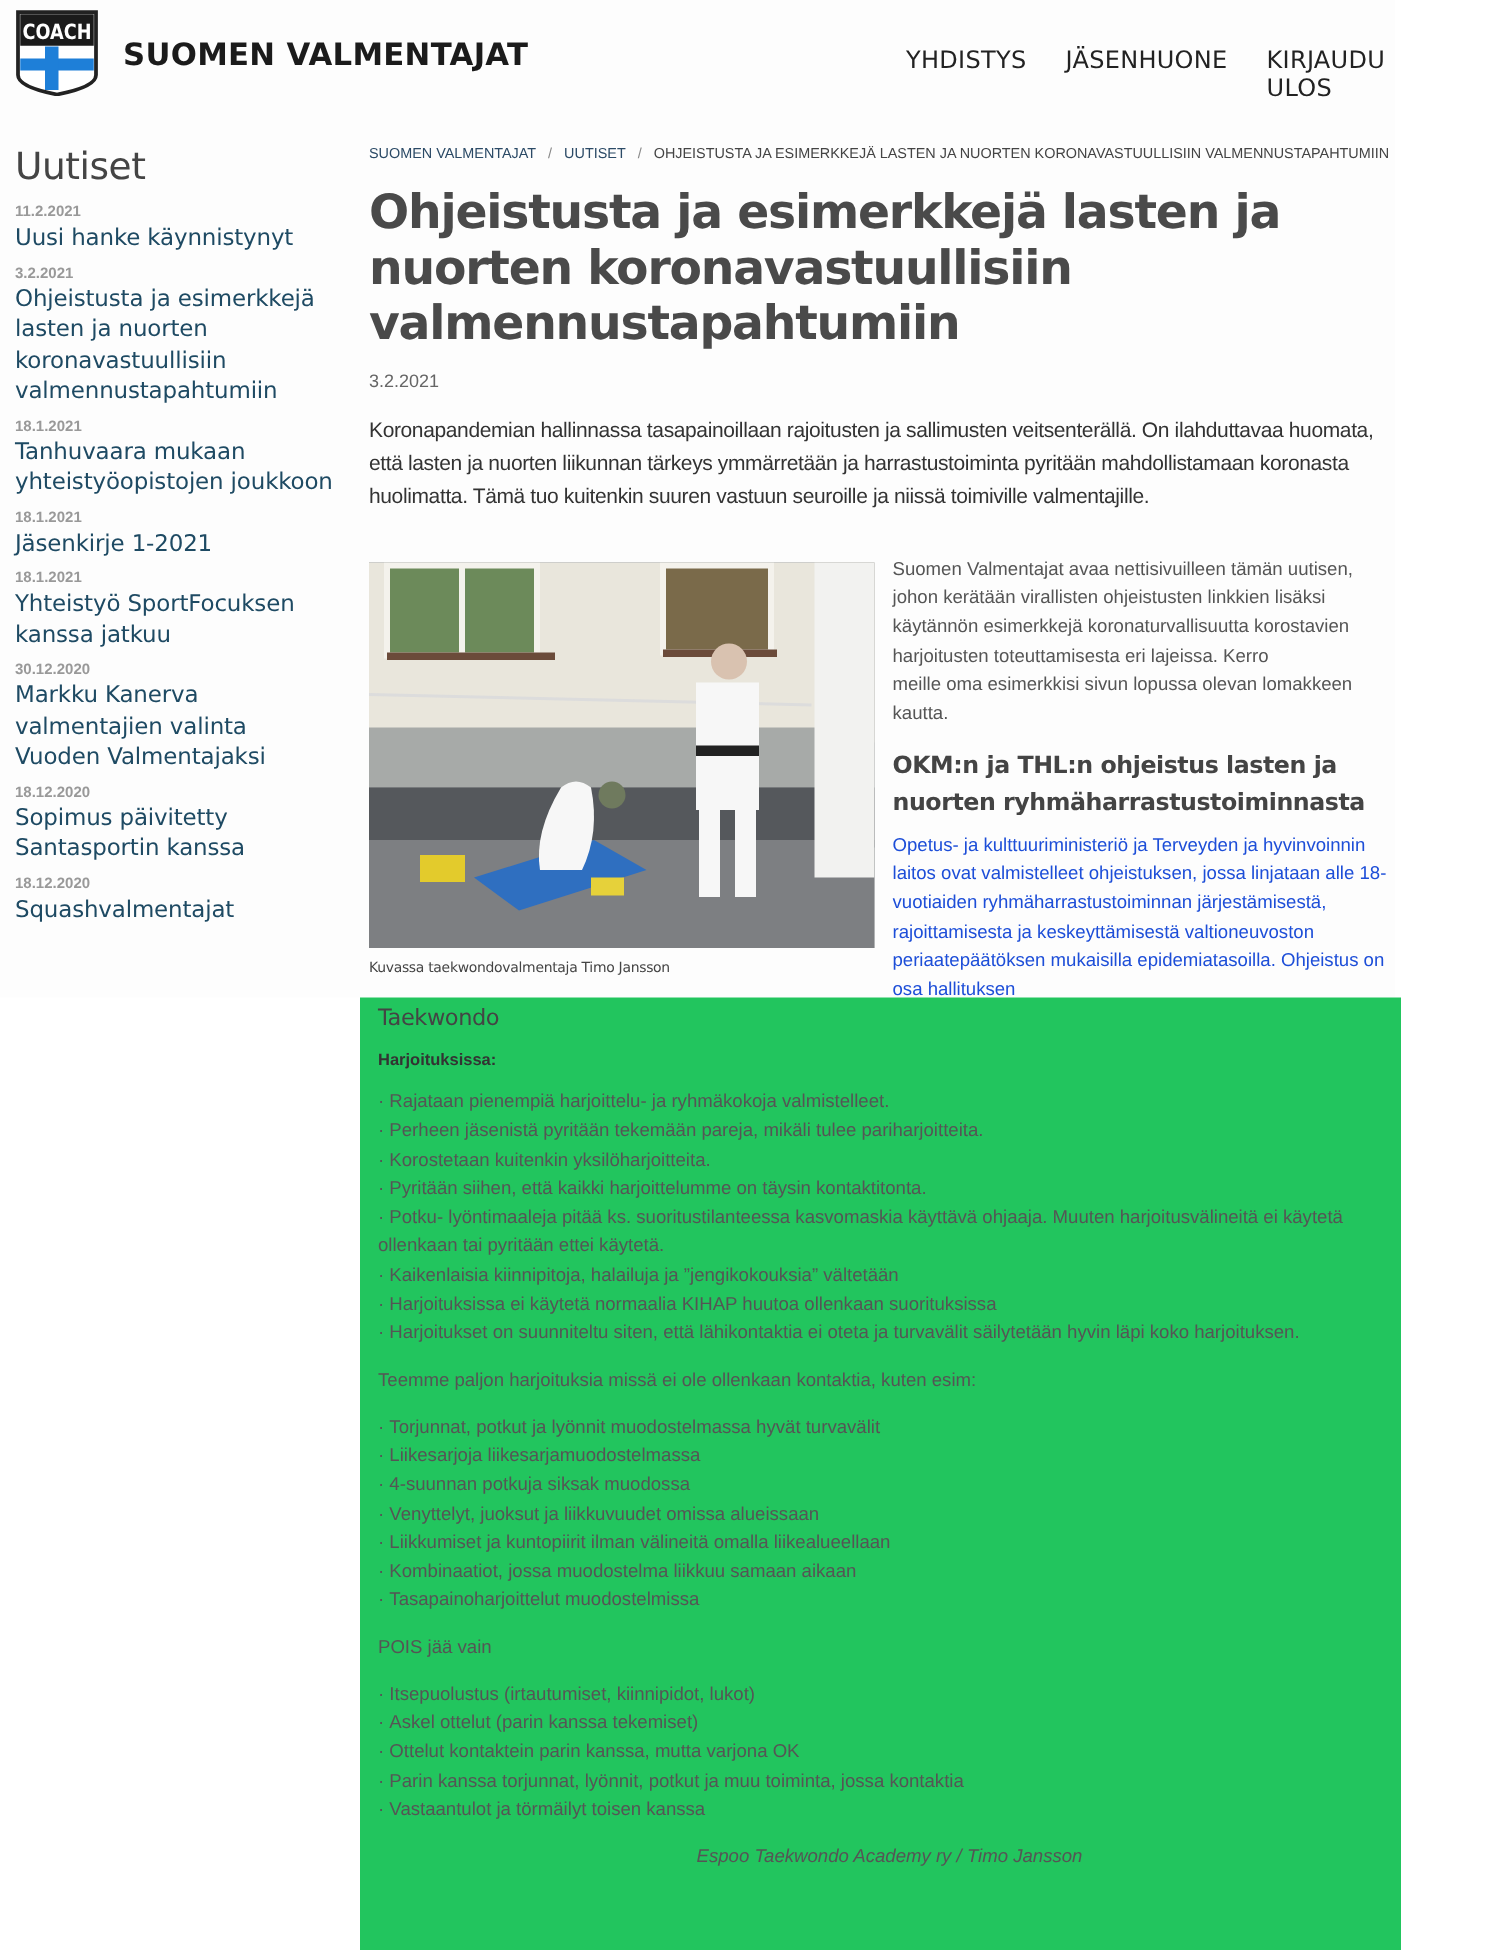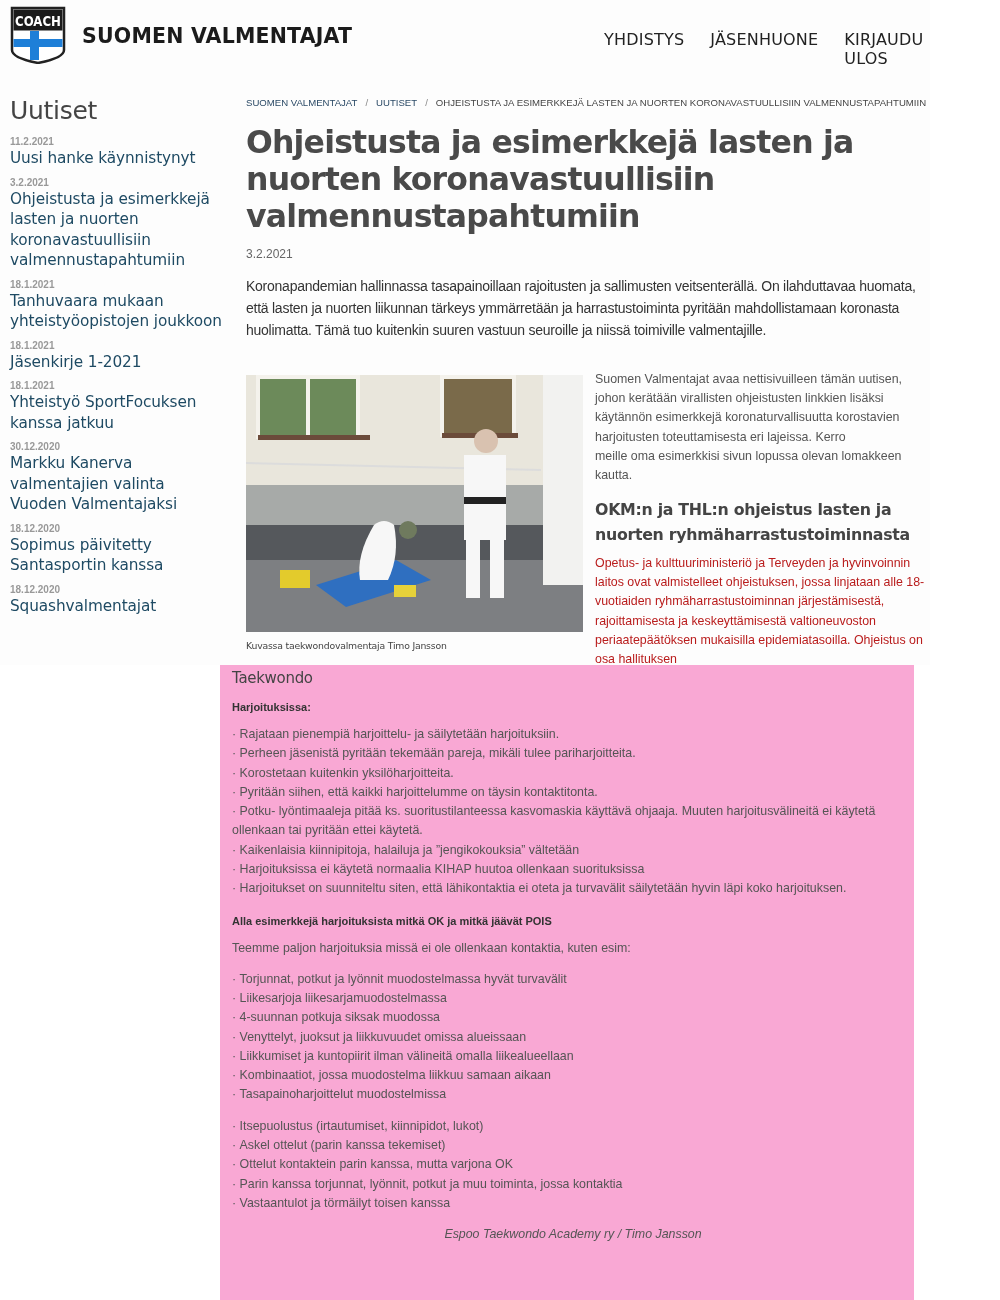--- a/index.html
+++ b/index.html
@@ -29,24 +29,24 @@
 
   .article-title { position: absolute; left: 246px; top: 124px; width: 660px; font-family: "DejaVu Sans", sans-serif; font-weight: bold; font-size: 31.5px; line-height: 37px; color: #4a4a4a; letter-spacing: -0.8px; }
   .article-date { position: absolute; left: 246px; top: 247px; font-family: "Liberation Sans", sans-serif; font-size: 12px; color: #666; }
   .lead { position: absolute; left: 246px; top: 276px; width: 680px; font-family: Liberation Sans, sans-serif; font-size: 14px; line-height: 21.8px; color: #333; letter-spacing: -0.25px; }
 
   .photo { position: absolute; left: 246px; top: 375px; width: 337px; height: 257px; overflow: hidden; background: #8c8f90; }
   .photo-caption { position: absolute; left: 246px; top: 640px; font-family: "DejaVu Sans", sans-serif; font-size: 9.3px; color: #444; letter-spacing: -0.2px; }
 
   .intro { position: absolute; left: 595px; top: 370px; width: 330px; font-family: "Liberation Sans", sans-serif; font-size: 12.4px; line-height: 19.2px; color: #555; }
   .section-heading { position: absolute; left: 595px; top: 497px; width: 330px; font-family: "DejaVu Sans", sans-serif; font-size: 15.8px; line-height: 25px; color: #444; letter-spacing: -0.3px; }
-  .section-text { position: absolute; left: 595px; top: 554px; width: 330px; height: 111px; overflow: hidden; font-family: "Liberation Sans", sans-serif; font-size: 12.4px; line-height: 19.2px; color: #b91c1c; }
+  .section-text { position: absolute; left: 595px; top: 554px; width: 330px; height: 111px; overflow: hidden; font-family: "Liberation Sans", sans-serif; font-size: 12.4px; line-height: 19.2px; color: #1d4ed8; }
 
   
-  .lower { position: absolute; left: 220px; top: 665px; width: 694px; height: 635px; background: #f9a8d4; padding-left: 12px; }
+  .lower { position: absolute; left: 240px; top: 665px; width: 694px; height: 635px; background: #22c55e; padding-left: 12px; }
   .lower h3 { font-family: "DejaVu Sans", sans-serif; font-weight: normal; font-size: 15px; color: #444; margin-top: 4px; letter-spacing: -0.3px; }
   .lower .bold { font-family: "Liberation Sans", sans-serif; font-weight: bold; font-size: 11px; color: #333; margin-top: 14px; }
   .lower ul { list-style: none; margin-top: 12px; }
   .lower li { font-family: "Liberation Sans", sans-serif; font-size: 12.4px; line-height: 19.3px; color: #555; }
   .lower li::before { content: "\00B7\00A0"; }
   .lower p { font-family: "Liberation Sans", sans-serif; font-size: 12.4px; color: #555; line-height: 19px; }
   .lower .p-gap { margin-top: 12px; }
   .lower .sig { font-style: italic; color: #555; margin-top: 12px; text-align: center; }
 </style>
 </head>
@@ -145,40 +145,40 @@
     <span>meille oma esimerkkisi sivun lopussa olevan lomakkeen kautta.</span>
   </div>
   <h3 class="section-heading">OKM:n ja THL:n ohjeistus lasten ja nuorten ryhmäharrastustoiminnasta</h3>
   <p class="section-text">Opetus- ja kulttuuriministeriö ja Terveyden ja hyvinvoinnin laitos ovat valmistelleet ohjeistuksen, jossa linjataan alle 18-vuotiaiden ryhmäharrastustoiminnan järjestämisestä, rajoittamisesta ja keskeyttämisestä valtioneuvoston periaatepäätöksen mukaisilla epidemiatasoilla. Ohjeistus on osa hallituksen</p>
 </div>
 
 <section class="lower">
   <h3>Taekwondo</h3>
   <div class="bold">Harjoituksissa:</div>
   <ul>
-    <li>Rajataan pienempiä harjoittelu- ja säilytetään harjoituksiin.</li>
+    <li>Rajataan pienempiä harjoittelu- ja ryhmäkokoja valmistelleet.</li>
     <li>Perheen jäsenistä pyritään tekemään pareja, mikäli tulee pariharjoitteita.</li>
     <li>Korostetaan kuitenkin yksilöharjoitteita.</li>
     <li>Pyritään siihen, että kaikki harjoittelumme on täysin kontaktitonta.</li>
     <li>Potku- lyöntimaaleja pitää ks. suoritustilanteessa kasvomaskia käyttävä ohjaaja. Muuten harjoitusvälineitä ei käytetä ollenkaan tai pyritään ettei käytetä.</li>
     <li>Kaikenlaisia kiinnipitoja, halailuja ja ”jengikokouksia” vältetään</li>
     <li>Harjoituksissa ei käytetä normaalia KIHAP huutoa ollenkaan suorituksissa</li>
     <li>Harjoitukset on suunniteltu siten, että lähikontaktia ei oteta ja turvavälit säilytetään hyvin läpi koko harjoituksen.</li>
   </ul>
-  <div class="bold" style="margin-top:16px;">Alla esimerkkejä harjoituksista mitkä OK ja mitkä jäävät POIS</div>
   <p class="p-gap">Teemme paljon harjoituksia missä ei ole ollenkaan kontaktia, kuten esim:</p>
   <ul>
     <li>Torjunnat, potkut ja lyönnit muodostelmassa hyvät turvavälit</li>
     <li>Liikesarjoja liikesarjamuodostelmassa</li>
     <li>4-suunnan potkuja siksak muodossa</li>
     <li>Venyttelyt, juoksut ja liikkuvuudet omissa alueissaan</li>
     <li>Liikkumiset ja kuntopiirit ilman välineitä omalla liikealueellaan</li>
     <li>Kombinaatiot, jossa muodostelma liikkuu samaan aikaan</li>
     <li>Tasapainoharjoittelut muodostelmissa</li>
   </ul>
+  <p class="p-gap">POIS jää vain</p>
   <ul>
     <li>Itsepuolustus (irtautumiset, kiinnipidot, lukot)</li>
     <li>Askel ottelut (parin kanssa tekemiset)</li>
     <li>Ottelut kontaktein parin kanssa, mutta varjona OK</li>
     <li>Parin kanssa torjunnat, lyönnit, potkut ja muu toiminta, jossa kontaktia</li>
     <li>Vastaantulot ja törmäilyt toisen kanssa</li>
   </ul>
   <p class="sig">Espoo Taekwondo Academy ry / Timo Jansson</p>
 </section>
 

